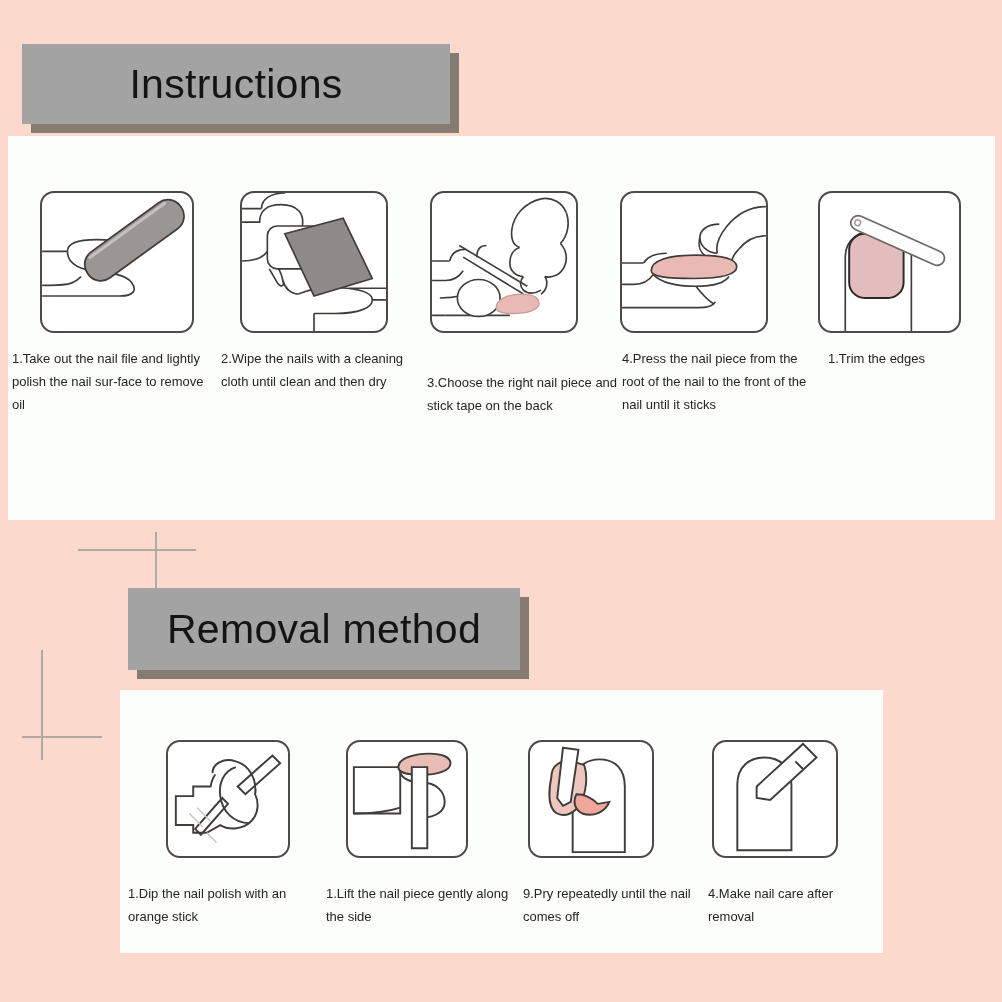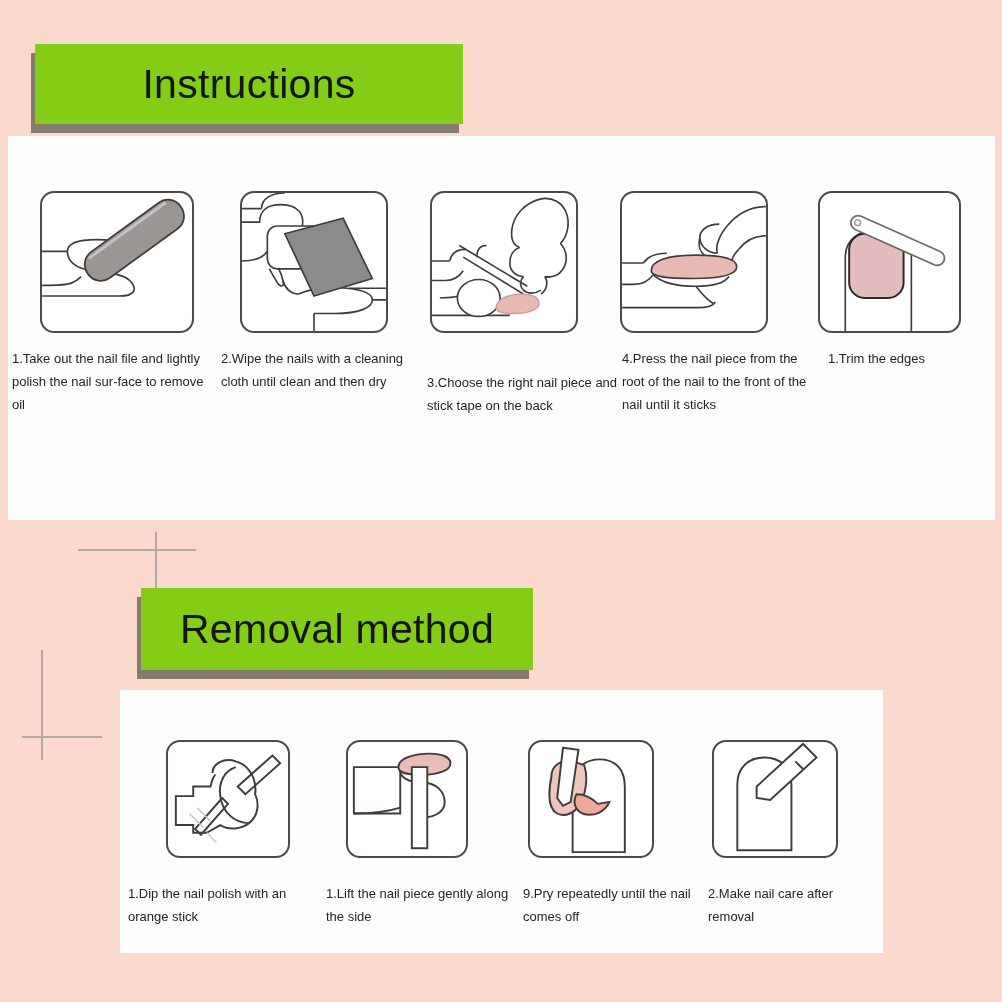--- a/index.html
+++ b/index.html
@@ -24,23 +24,23 @@
   #cross-bottom .v { left: 19px; top: 0; width: 2px; height: 110px; }
 
   
   .banner { position: absolute; }
   .banner .shadow {
     position: absolute; left: 9px; top: 9px;
     width: 100%; height: 100%;
     background: #867b71;
   }
   .banner .plate {
-    position: absolute; left: 13px; top: 0;
+    position: absolute; left: 0; top: 0;
     width: 100%; height: 100%;
-    background: #84cc16;
+    background: #a3a3a3;
     display: flex; align-items: center; justify-content: center;
   }
   .banner .plate span {
     color: #141414;
     font-size: 41px;
     font-weight: 400;
     letter-spacing: 0.3px;
     line-height: 1;
   }
 
@@ -253,13 +253,13 @@
       <path d="M24 112 V44 C24 26 36 16 52 16 C68 16 80 26 80 44 V112 Z"></path>
       <path d="M44 46 L92 2 L106 16 L58 60 L44 58 Z"></path>
       <path d="M84 20 L92 28"></path>
     </g>
   </svg>
 </div>
 
 <div class="caption" style="left:128px; top:882px; width:200px;">1.Dip the nail polish with an orange stick</div>
 <div class="caption" style="left:326px; top:882px; width:198px;">1.Lift the nail piece gently along the side</div>
 <div class="caption" style="left:523px; top:882px; width:198px;">9.Pry repeatedly until the nail comes off</div>
-<div class="caption" style="left:708px; top:882px; width:170px;">2.Make nail care after removal</div>
+<div class="caption" style="left:708px; top:882px; width:170px;">4.Make nail care after removal</div>
 
 </body></html>

